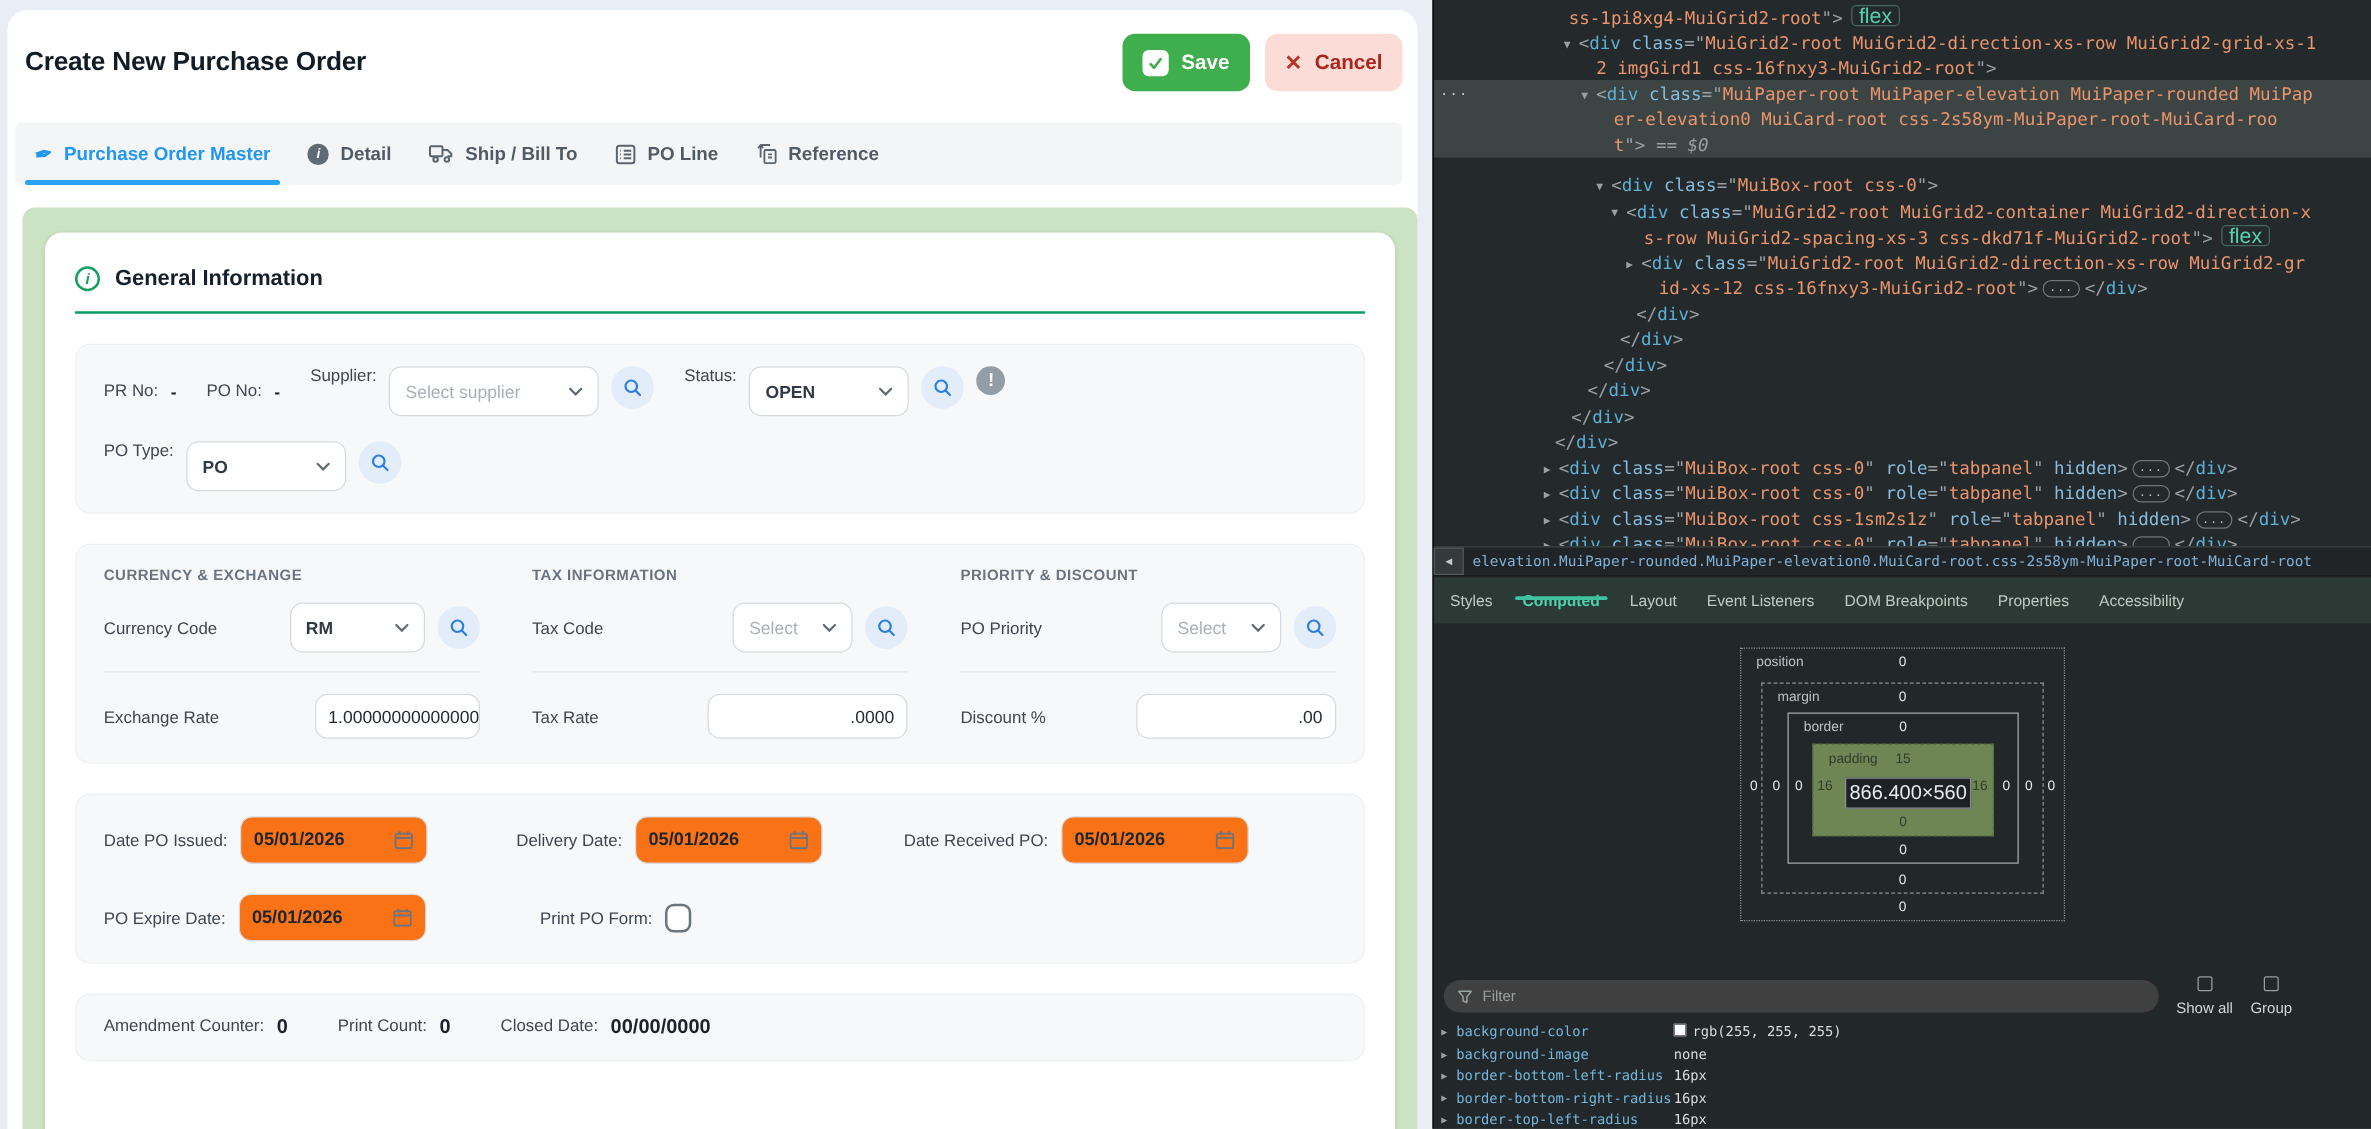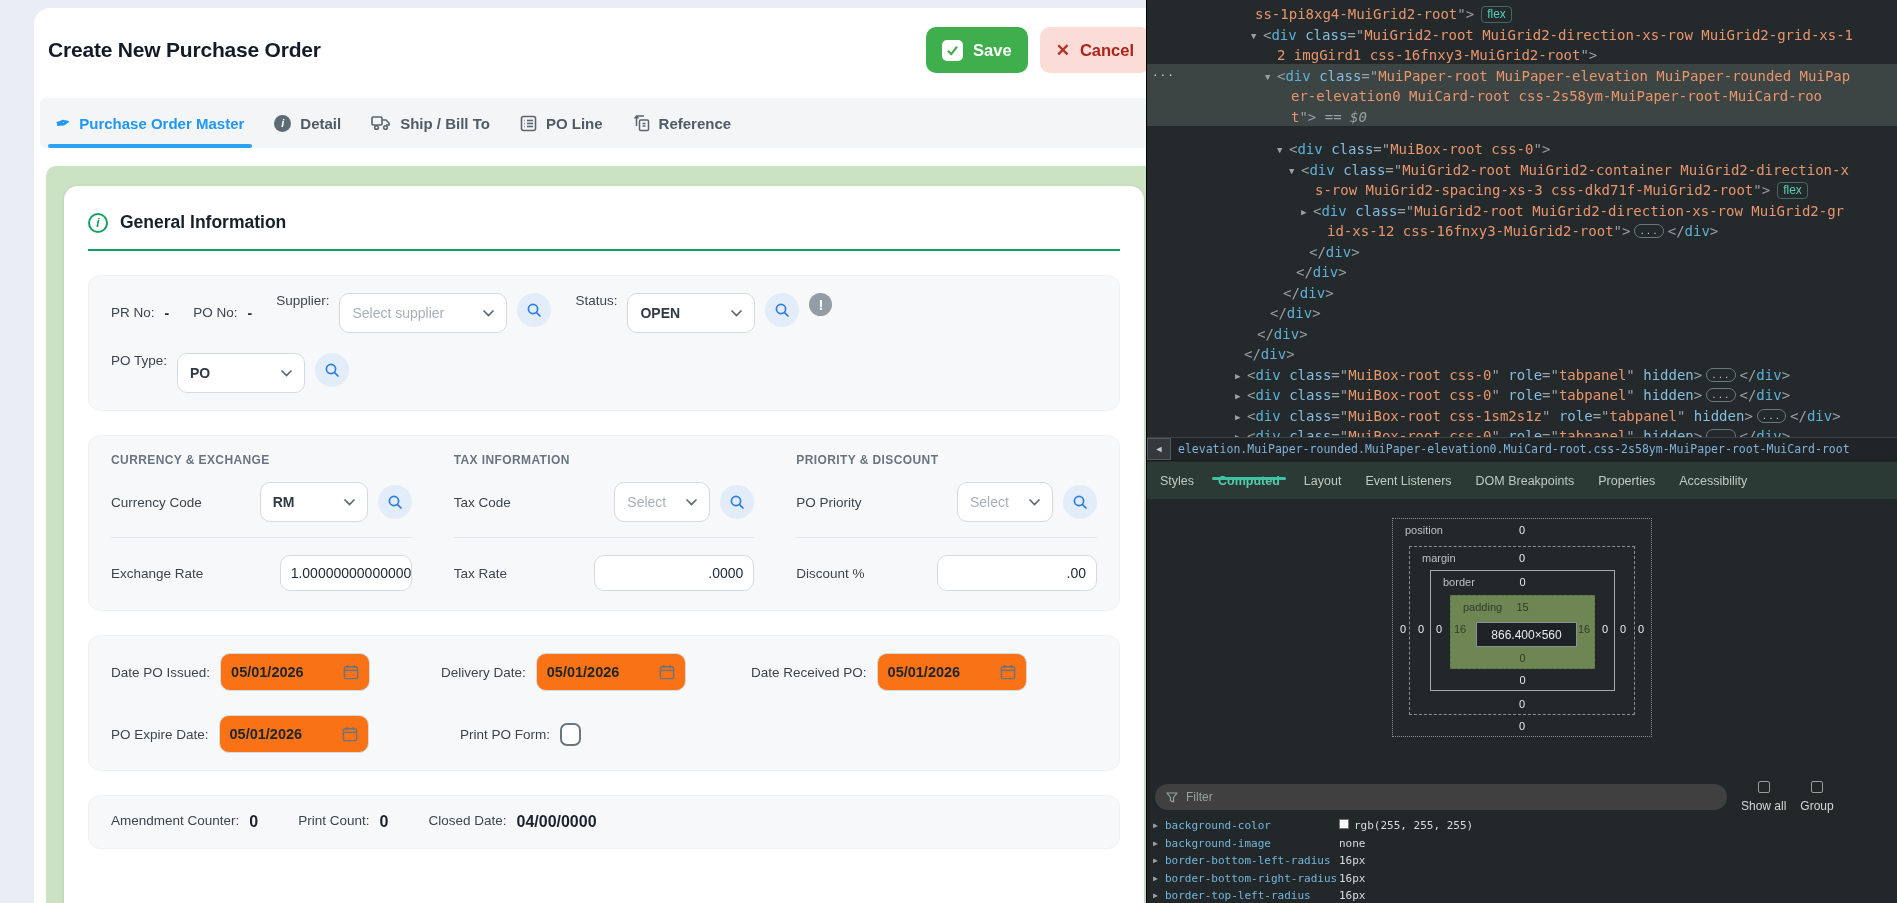--- a/index.html
+++ b/index.html
@@ -1,20 +1,20 @@
 <!DOCTYPE html>
 <html><head>
 <meta charset="utf-8">
 <style>
   * { margin:0; padding:0; box-sizing:border-box; }
   html,body { width:1897px; height:903px; overflow:hidden; background:#e9eef6;
     font-family:"Liberation Sans",sans-serif; }
 
   
-  #app { position:absolute; left:0; top:0; width:919px; height:903px; background:#e9eef6;margin-left:28px; }
+  #app { position:absolute; left:0; top:0; width:919px; height:903px; background:#e9eef6; }
   .card { position:absolute; left:6px; top:8px; width:1128px; height:920px;
     background:#fff; border-radius:16px 16px 0 0; }
   .hdr { position:absolute; left:14px; right:12px; top:12px; height:60px;
     display:flex; align-items:center; justify-content:space-between; }
   .title { font-size:21px; font-weight:700; color:#121c26; letter-spacing:-0.2px; }
   .hbtns { display:flex; gap:12px; }
   .btn { height:46px; border:none; border-radius:10px; display:flex; align-items:center;
     gap:10px; padding:0 16px; font-size:16.5px; font-weight:700; cursor:pointer;
     font-family:"Liberation Sans",sans-serif; }
   .btn-save { background:#3fae4c; color:#fff; }
@@ -95,21 +95,21 @@
     background:#24292b; border-left:1px solid #000;
     font-family:"DejaVu Sans Mono",monospace; }
   .elements { position:absolute; left:0; top:0; right:0; height:437px; overflow:hidden; }
   .sel-bg { position:absolute; left:0; right:0; top:64px; height:62px; background:#3c4543; }
   .gutter-dots { position:absolute; left:5px; top:66px; color:#c7cbca; font-size:11px; letter-spacing:1px; }
   .dt-line { position:absolute; white-space:pre; font-size:14px; color:#9aa0a6; height:20px; line-height:20px; }
   .arr { display:inline-block; width:12px; color:#9aa0a6; font-size:9px; vertical-align:1px; }
   .sp { color:#9aa0a6; } .st { color:#5db0d7; } .sa { color:#87bde0; }
   .sv { color:#e8956d; } .seq { color:#9aa0a6; font-style:italic; }
   .bdg { display:inline-block; margin-left:7px; padding:0 5px; border:1px solid #45685d;
-    border-radius:4px; color:#58d0b2; font-size:12px; line-height:15px;
+    border-radius:4px; color:#58d0b2; font-size:17px; line-height:15px;
     font-family:"Liberation Sans",sans-serif; vertical-align:1px; }
   .ell { display:inline-block; margin:0 4px; padding:0 4px; border:1px solid #6b7a74;
     border-radius:8px; color:#c0c8c4; font-size:9px; line-height:12px; letter-spacing:1px;
     vertical-align:2px; }
 
   .crumbbar { position:absolute; left:0; top:437px; right:0; height:24px; background:#202427;
     border-top:1px solid #3c4241; border-bottom:1px solid #181c1d;
     display:flex; align-items:center; }
   .crumb-btn { width:24px; height:22px; background:#34393b; border:1px solid #54595a;
     color:#c6c9ca; font-size:9px; display:flex; align-items:center; justify-content:center; cursor:pointer; }
@@ -130,21 +130,21 @@
   .bm-top { position:absolute; top:5px; left:0; right:0; text-align:center; color:#e8eaed; }
   .bm-bot { position:absolute; bottom:4px; left:0; right:0; text-align:center; color:#e8eaed; }
   .bm-position { position:absolute; left:0; top:0; right:0; bottom:0; border:1px dotted #8a9094; }
   .bm-margin { position:absolute; left:16px; right:16px; top:27px; height:169px; border:1px dashed #8a9094; }
   .bm-border { position:absolute; left:20px; right:19px; top:23px; height:121px; border:1px solid #a5aaae; }
   .bm-padding { position:absolute; left:19px; right:19px; top:24px; height:74px;
     background:#6e8654; border:1px dashed #5d7347; color:#39422e; }
   .bm-padding .bm-lab, .bm-padding .bm-top, .bm-padding .bm-bot { color:#333b2b; }
   .bm-content { position:absolute; left:25px; top:26px; width:101px; height:25px;
     background:#1d2226; border:1px solid #8a9094; color:#e8eaed; display:flex;
-    align-items:center; justify-content:center; font-size:12px; }
+    align-items:center; justify-content:center; font-size:16px; }
   .bm-mid { position:absolute; top:104px; height:14px; width:16px; text-align:center; color:#e8eaed; }
   .bm-mid.pad { color:#333b2b; }
 
   .filterbar { position:absolute; left:0; top:283px; right:0; height:30px; display:flex;
     align-items:center; padding:0 8px; gap:14px; font-family:"Liberation Sans",sans-serif; }
   .fpill { width:572px; height:26px; border-radius:13px; background:#404040; color:#97a39d;
     font-size:12px; display:flex; align-items:center; padding:0 11px; gap:8px; }
   .cbxg { display:flex; align-items:center; gap:6px; color:#d2d7d4; font-size:12px;flex-direction:column; }
   .cbx { width:12px; height:12px; border:1px solid #97a09b; border-radius:2px; background:transparent; }
 
@@ -442,21 +442,21 @@
             <div class="fitem">
               <span class="lbl">Amendment Counter:</span>
               <span class="sval">0</span>
             </div>
             <div class="fitem">
               <span class="lbl">Print Count:</span>
               <span class="sval">0</span>
             </div>
             <div class="fitem">
               <span class="lbl">Closed Date:</span>
-              <span class="sval">04/00/0000</span>
+              <span class="sval">00/00/0000</span>
             </div>
           </div>
         </div>
 
       </div>
     </div>
   </div>
 </div>
 
 <div id="devtools">

